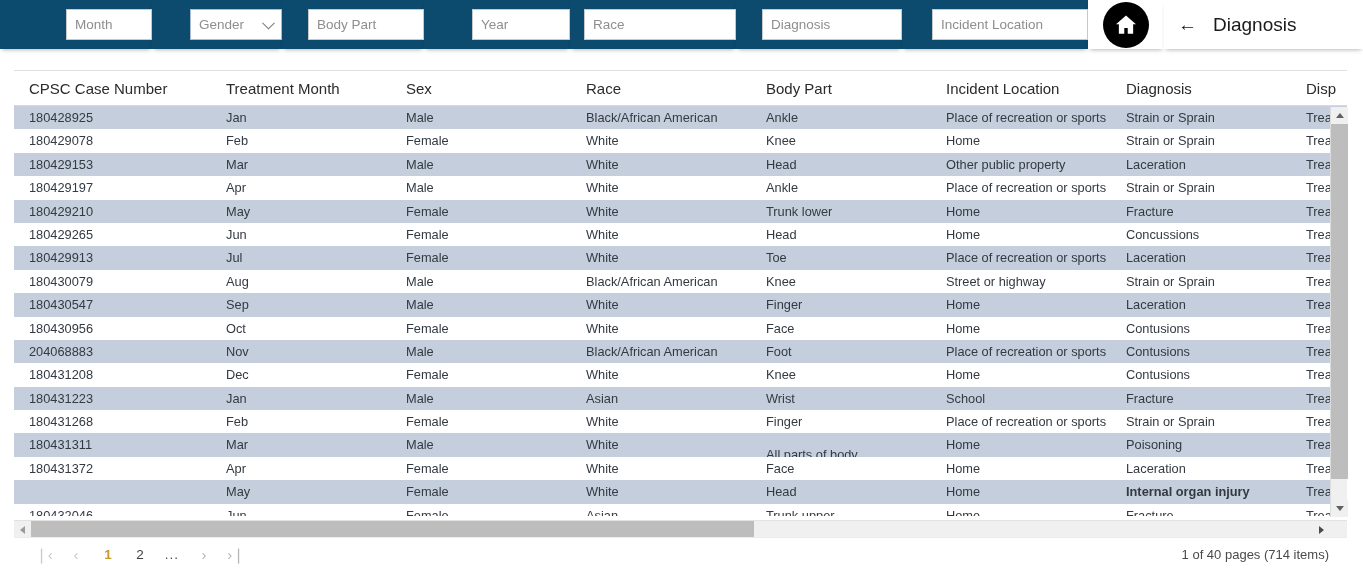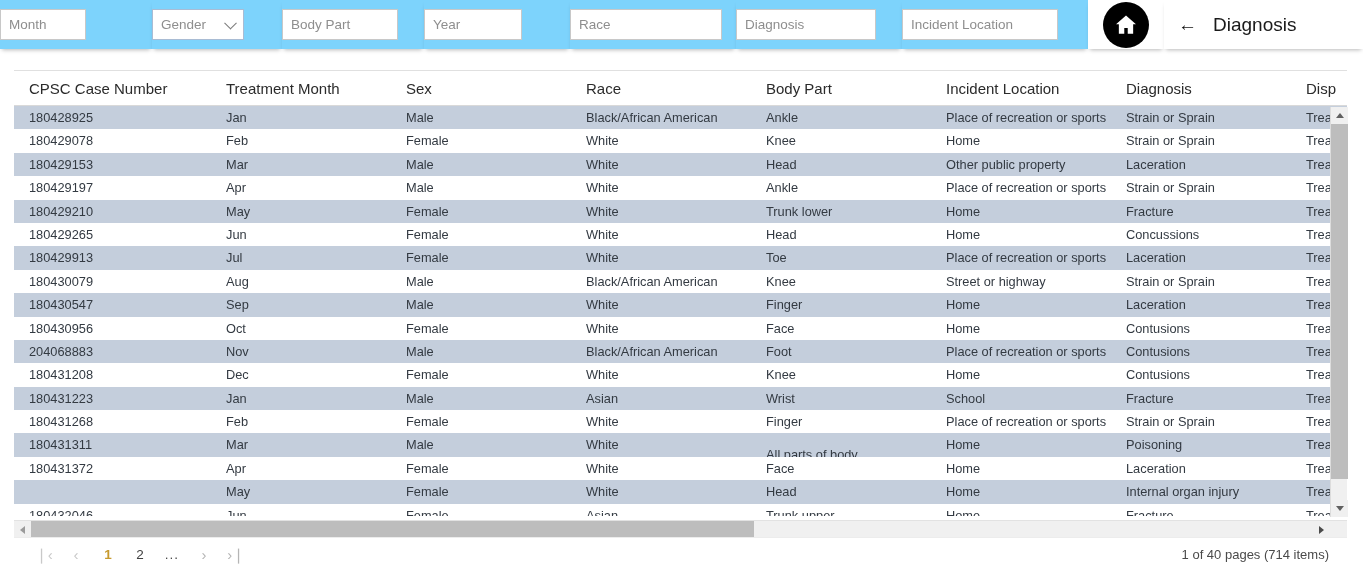--- a/index.html
+++ b/index.html
@@ -14,23 +14,23 @@
   #app { position: relative; width: 1363px; height: 571px; background: #fff; }
 
   
   .filter-bar {
     position: absolute; top: 0; left: 0;
     width: 1363px; height: 58px;
     display: flex; align-items: flex-start;
   }
   .filter-card {
     height: 49px;
-    background: #7dd3fc;
+    background: #0c4a6e;
     box-shadow: 0 3px 4px -2px rgba(0,0,0,0.28);
-    display: flex; align-items: center; justify-content: flex-start;
+    display: flex; align-items: center; justify-content: flex-end;
     flex: 0 0 auto;
   }
   .filter-input {
     height: 31px;
     border: 1px solid #c8c8c8;
     background: #ffffff;
     display: flex; align-items: center;
     padding: 0 8px;
     position: relative;
   }
@@ -381,21 +381,21 @@
           <div class="cell" style="left: 932px; width: 170px;">Home</div>
           <div class="cell" style="left: 1112px; width: 170px;">Laceration</div>
           <div class="cell" style="left: 1292px; width: 30px;">Trea</div>
         </div>
         <div class="row alt">
           <div class="cell" style="left: 212px; width: 170px;">May</div>
           <div class="cell" style="left: 392px; width: 170px;">Female</div>
           <div class="cell" style="left: 572px; width: 170px;">White</div>
           <div class="cell" style="left: 752px; width: 170px;">Head</div>
           <div class="cell" style="left: 932px; width: 170px;">Home</div>
-          <div class="cell" style="left: 1112px; width: 170px;">Internal organ injury</div>
+          <div class="cell" style="left: 1112px; width: 170px; font-weight: bold;">Internal organ injury</div>
           <div class="cell" style="left: 1292px; width: 30px;">Trea</div>
         </div>
         <div class="row plain">
           <div class="cell" style="left: 15px; width: 190px;">180432046</div>
           <div class="cell" style="left: 212px; width: 170px;">Jun</div>
           <div class="cell" style="left: 392px; width: 170px;">Female</div>
           <div class="cell" style="left: 572px; width: 170px;">Asian</div>
           <div class="cell" style="left: 752px; width: 170px;">Trunk upper</div>
           <div class="cell" style="left: 932px; width: 170px;">Home</div>
           <div class="cell" style="left: 1112px; width: 170px;">Fracture</div>

